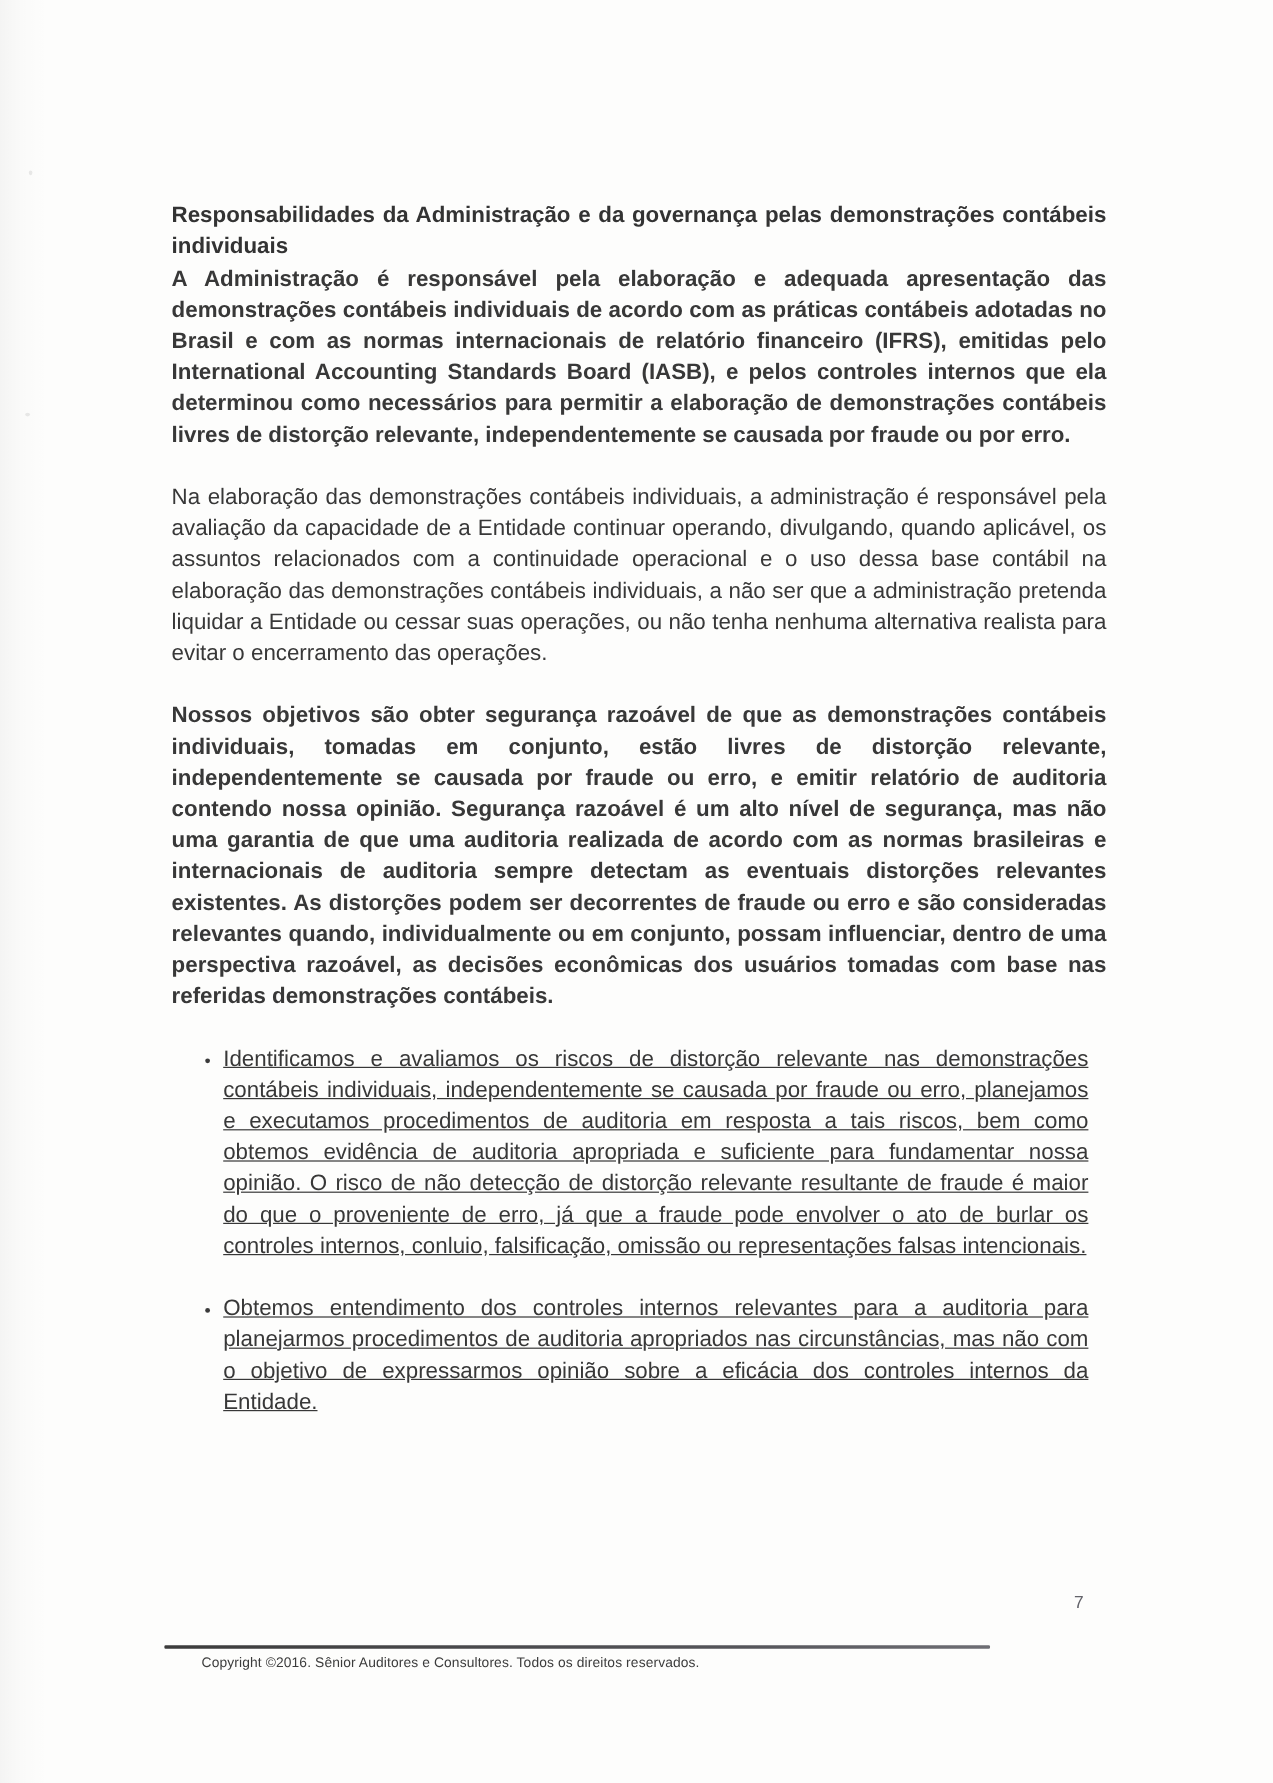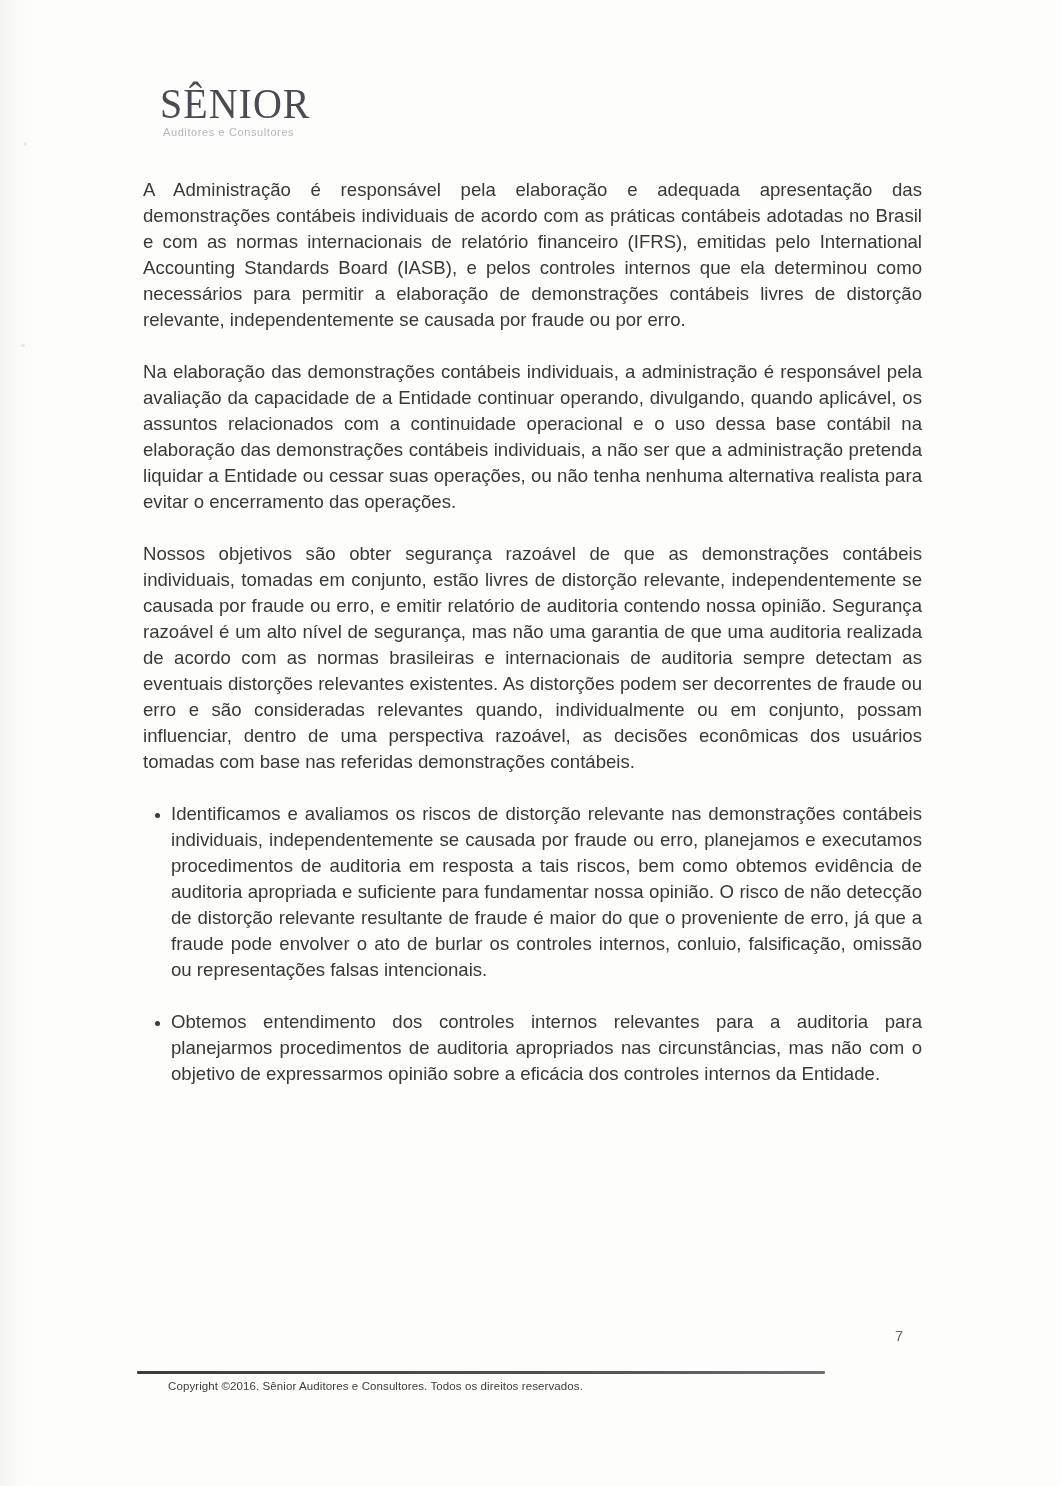--- a/index.html
+++ b/index.html
@@ -68,29 +68,31 @@
     line-height: 26px;
     font-weight: 700;
     color: #333333;
     margin: 0;
     text-align: justify;
   }
   .content p {
     margin: 0 0 26px 0;
   }
   .content p.joined {
-    margin-top: 11px;
+    margin-top: 1px;
+    font-weight: bold;
   }
   .content p.pre-list {
     margin-bottom: 34px;
   }
   .content ul {
     list-style: disc outside;
-    margin: 0;
+    margin: 15px;
     padding-left: 28px;
+    text-decoration: underline;
   }
   .content ul li {
     padding-left: 0px;
   }
   .content ul li::marker {
     font-size: 15px;
     color: #3a3a3a;
   }
   .content ul li + li {
     margin-top: 26px;
@@ -126,27 +128,24 @@
   }
 </style>
 </head>
 <body>
 
 <div class="page">
 
   <div class="speck s1"></div>
   <div class="speck s2"></div>
 
-  <header class="logo">
-    <div class="logo-wordmark">SÊNIOR</div>
-    <div class="logo-tagline">Auditores e Consultores</div>
-  </header>
 
   <main class="content">
 
+    <h2>Responsabilidades da Administração e da governança pelas demonstrações contábeis individuais</h2>
     <p class="joined">A Administração é responsável pela elaboração e adequada apresentação das demonstrações contábeis individuais de acordo com as práticas contábeis adotadas no Brasil e com as normas internacionais de relatório financeiro (IFRS), emitidas pelo International Accounting Standards Board (IASB), e pelos controles internos que ela determinou como necessários para permitir a elaboração de demonstrações contábeis livres de distorção relevante, independentemente se causada por fraude ou por erro.</p>
 
     <p>Na elaboração das demonstrações contábeis individuais, a administração é responsável pela avaliação da capacidade de a Entidade continuar operando, divulgando, quando aplicável, os assuntos relacionados com a continuidade operacional e o uso dessa base contábil na elaboração das demonstrações contábeis individuais, a não ser que a administração pretenda liquidar a Entidade ou cessar suas operações, ou não tenha nenhuma alternativa realista para evitar o encerramento das operações.</p>
 
 
     <p class="joined">Nossos objetivos são obter segurança razoável de que as demonstrações contábeis individuais, tomadas em conjunto, estão livres de distorção relevante, independentemente se causada por fraude ou erro, e emitir relatório de auditoria contendo nossa opinião. Segurança razoável é um alto nível de segurança, mas não uma garantia de que uma auditoria realizada de acordo com as normas brasileiras e internacionais de auditoria sempre detectam as eventuais distorções relevantes existentes. As distorções podem ser decorrentes de fraude ou erro e são consideradas relevantes quando, individualmente ou em conjunto, possam influenciar, dentro de uma perspectiva razoável, as decisões econômicas dos usuários tomadas com base nas referidas demonstrações contábeis.</p>
 
 
     <ul>
       <li>Identificamos e avaliamos os riscos de distorção relevante nas demonstrações contábeis individuais, independentemente se causada por fraude ou erro, planejamos e executamos procedimentos de auditoria em resposta a tais riscos, bem como obtemos evidência de auditoria apropriada e suficiente para fundamentar nossa opinião. O risco de não detecção de distorção relevante resultante de fraude é maior do que o proveniente de erro, já que a fraude pode envolver o ato de burlar os controles internos, conluio, falsificação, omissão ou representações falsas intencionais.</li>

